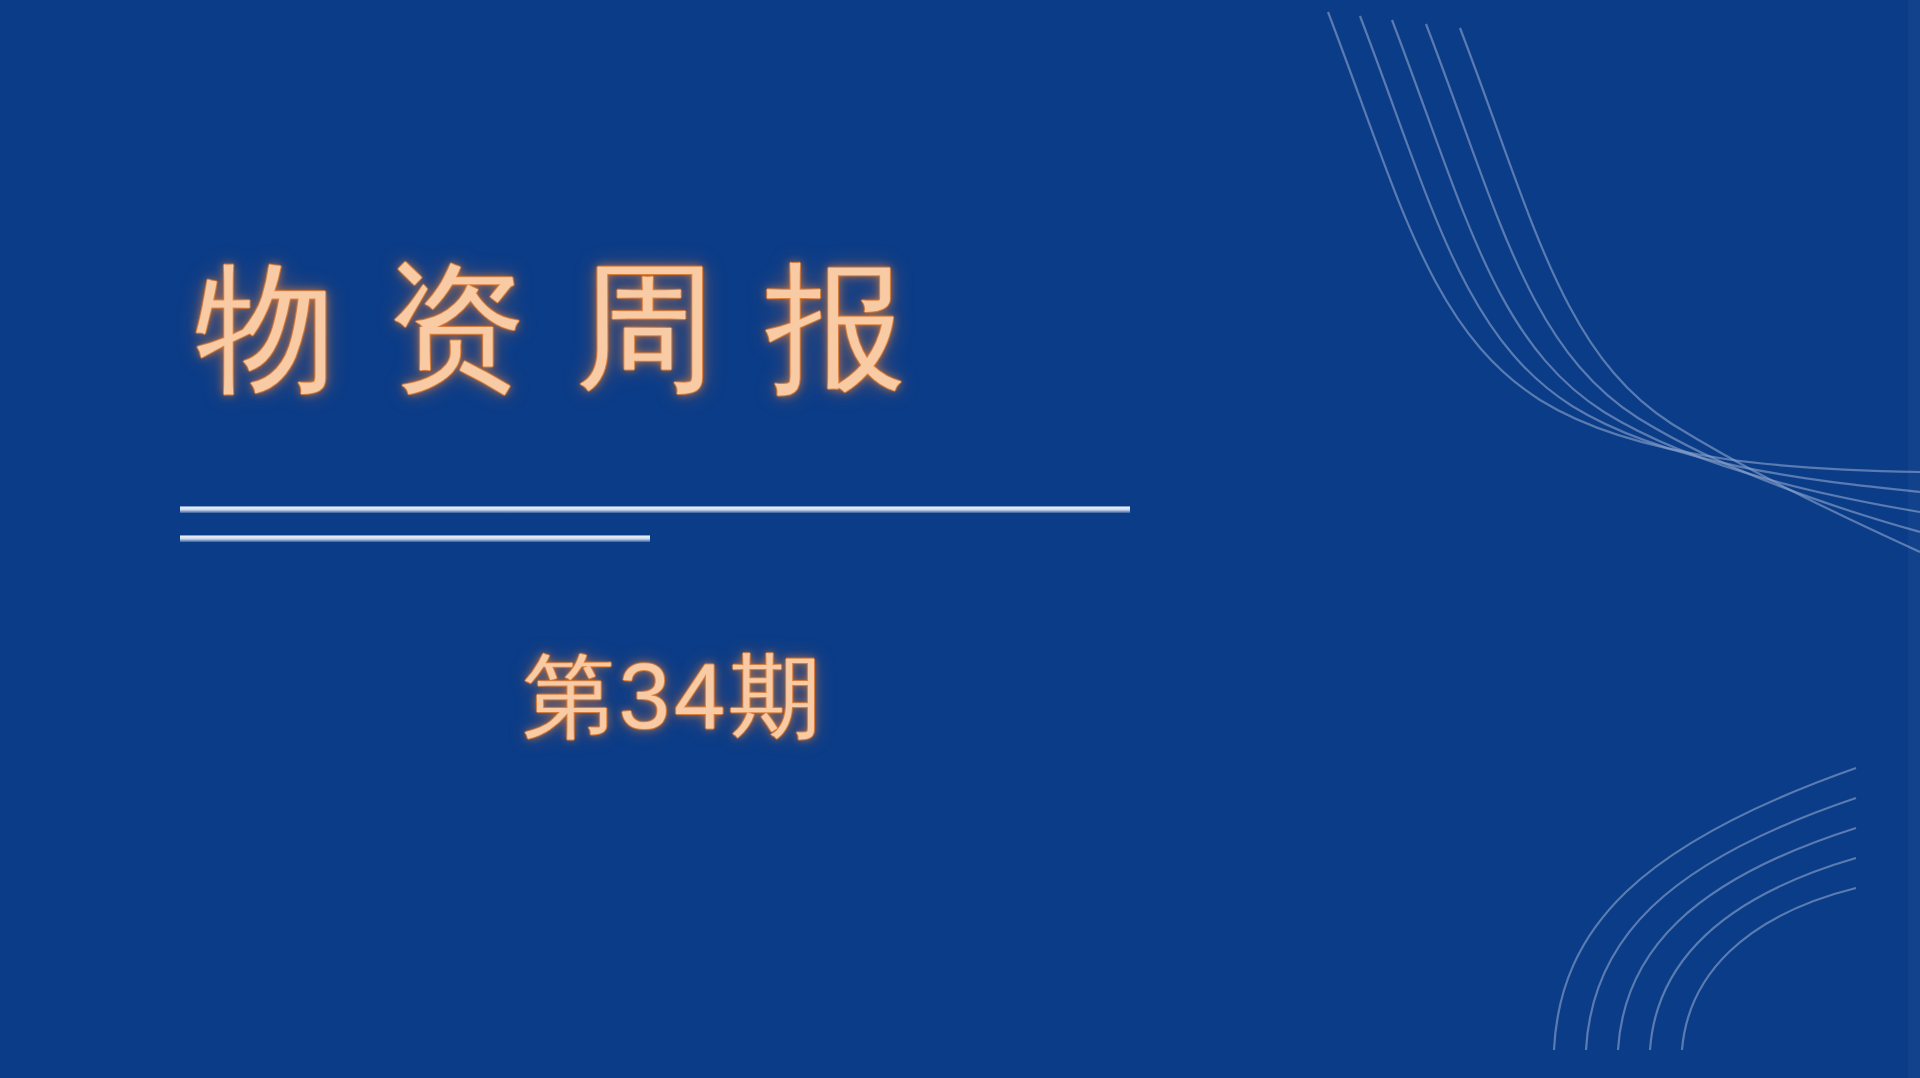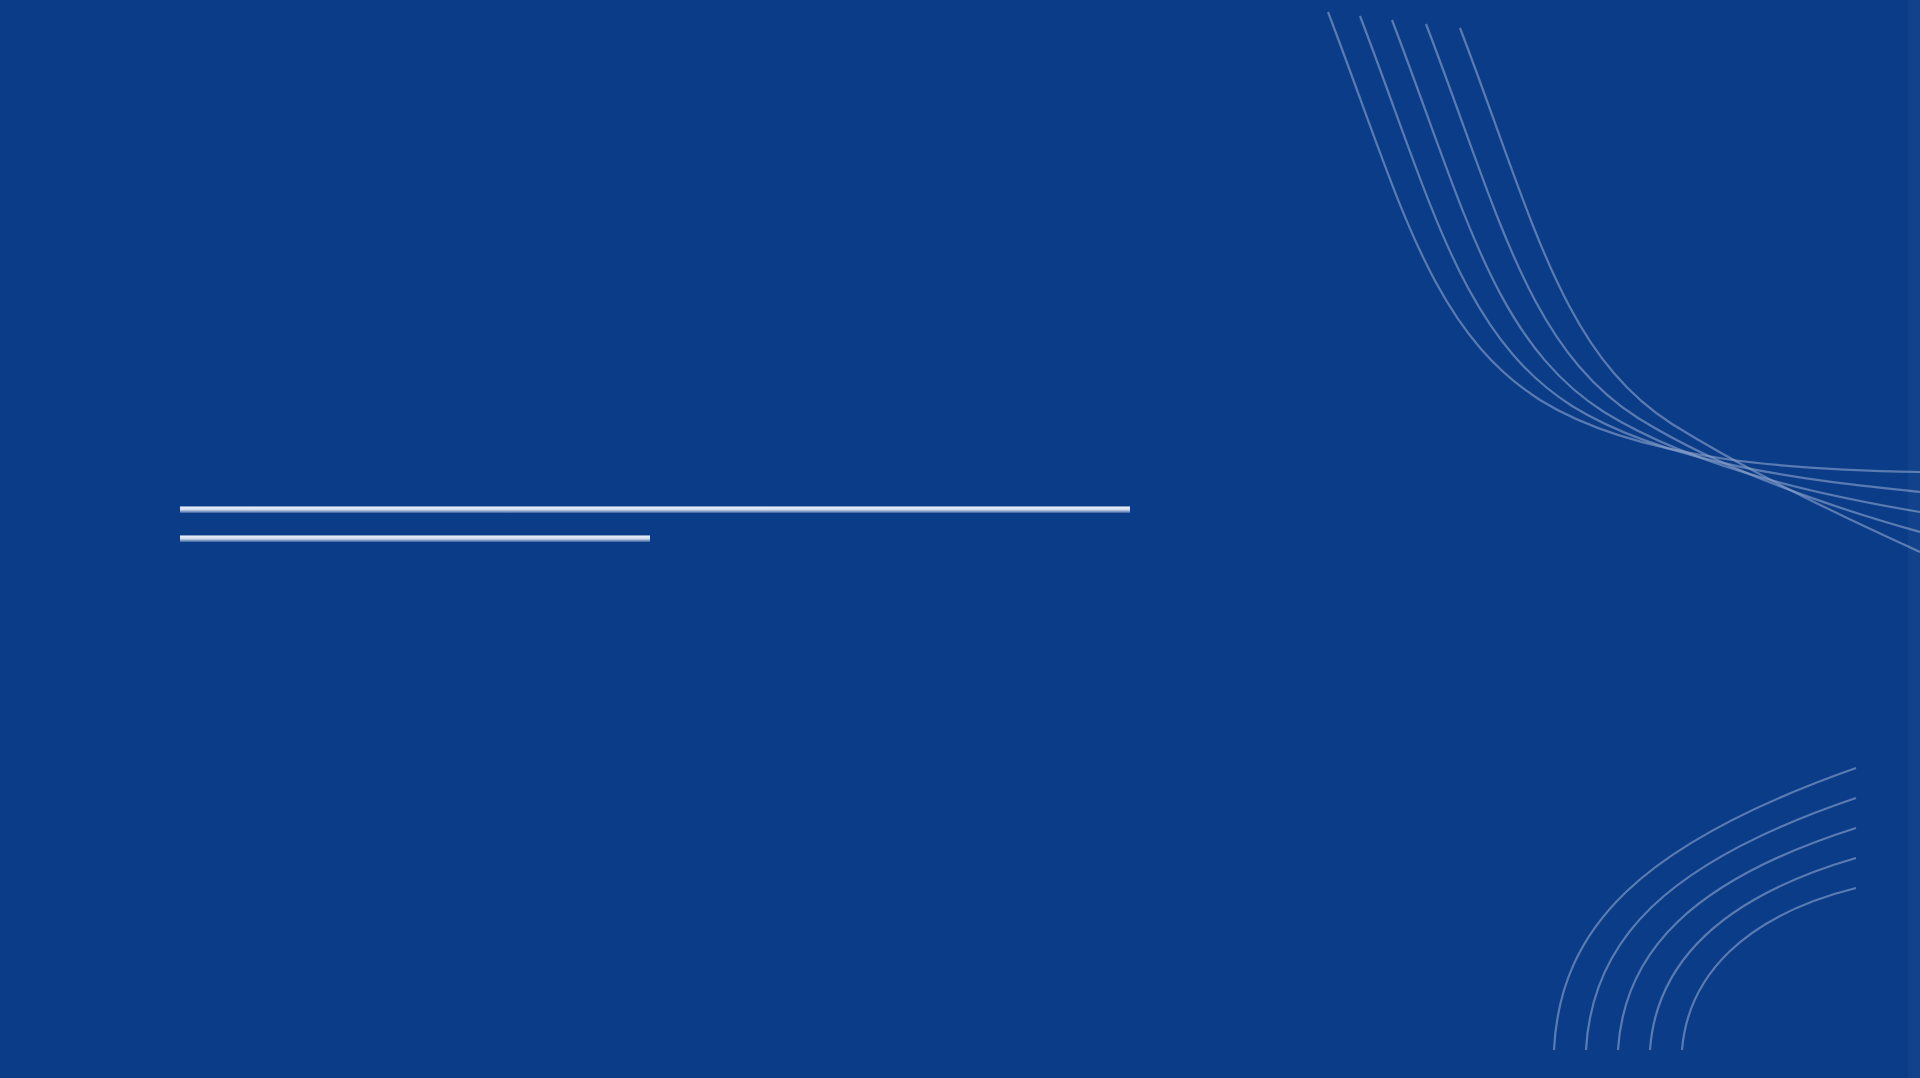--- a/index.html
+++ b/index.html
@@ -154,18 +154,22 @@
       <path d="M 34,302 C 40,180 120,96 336,20"></path>
       <path d="M 66,302 C 72,192 146,114 336,50"></path>
       <path d="M 98,302 C 104,204 172,132 336,80"></path>
       <path d="M 130,302 C 136,216 198,150 336,110"></path>
       <path d="M 162,302 C 168,228 224,168 336,140"></path>
     </svg>
   </div>
 
   <div class="edge-band"></div>
 
+  <div class="title-block">
+    <h1 class="main-title">物资周报</h1>
+  </div>
 
   <div class="rule-long"></div>
   <div class="rule-short"></div>
 
+  <div class="subtitle">第34期</div>
 
 </div>
 
 </body></html>

